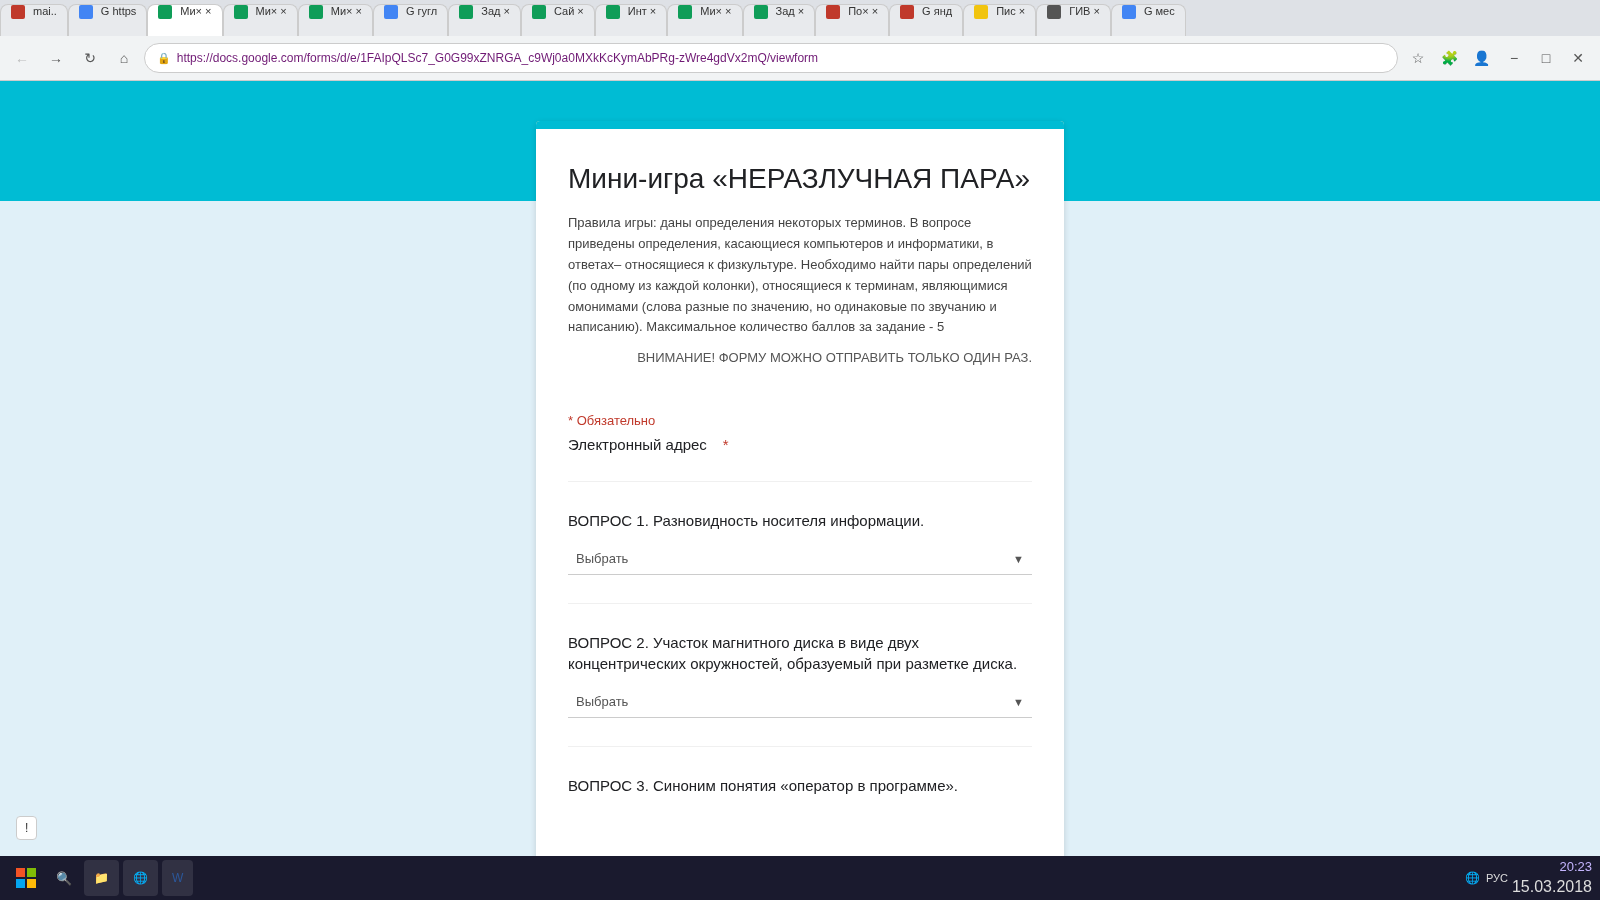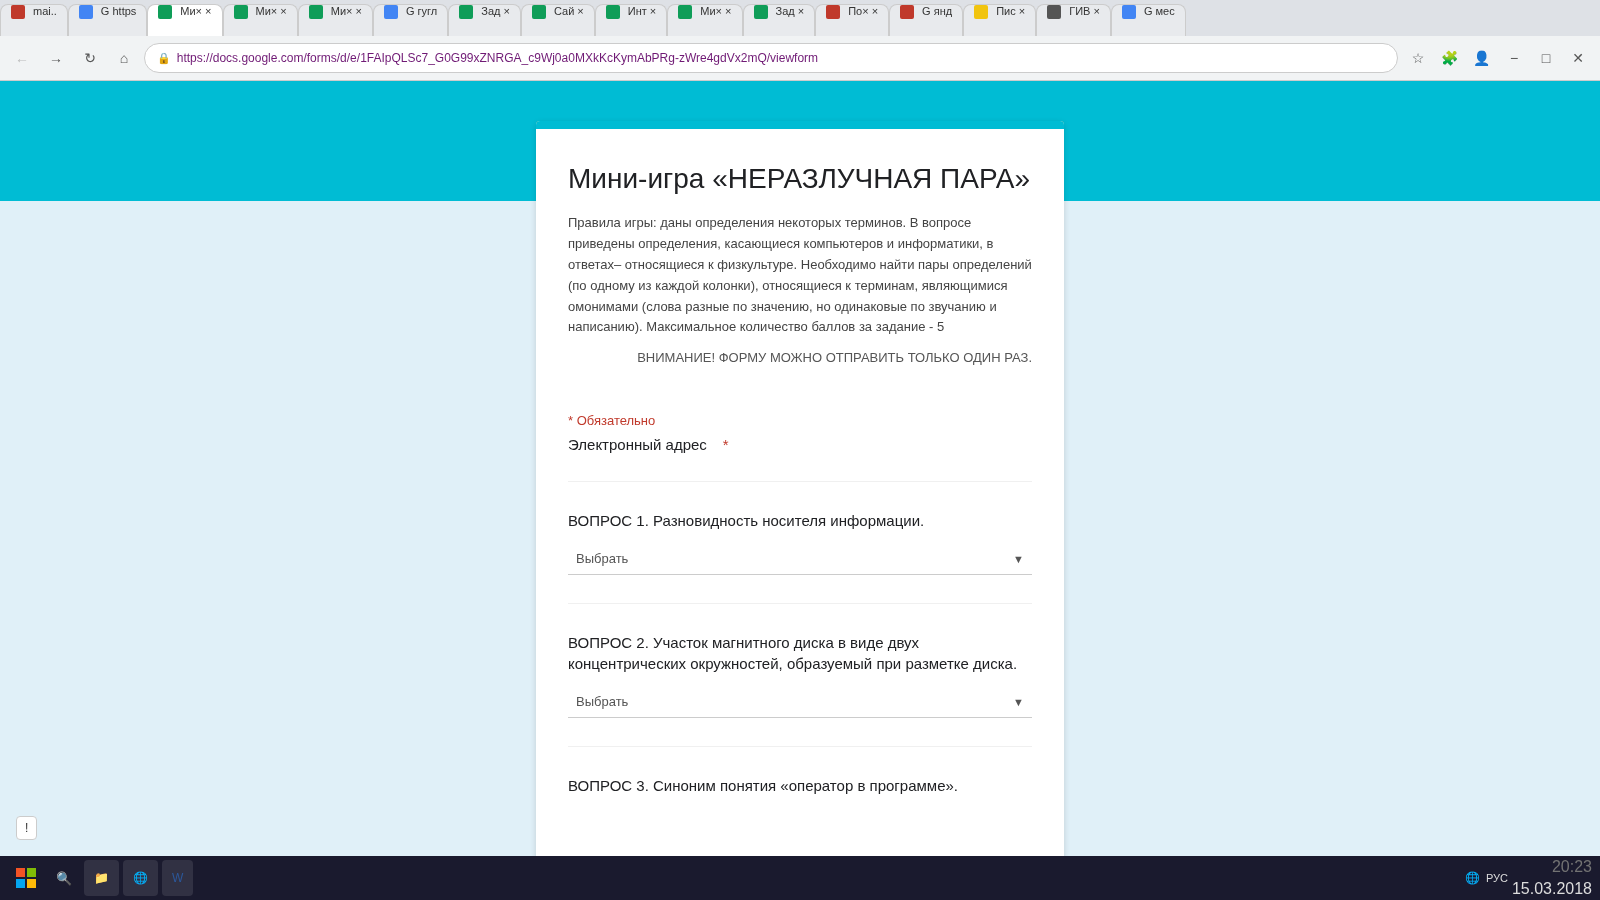--- a/index.html
+++ b/index.html
@@ -505,16 +505,16 @@
   </div>
 
   <div class="taskbar-spacer"></div>
 
   <div class="tray-icons">
     <span style="color:#ddd; font-size:12px;">🌐</span>
     <span style="color:#ddd; font-size:11px;">РУС</span>
   </div>
 
   <div class="tray-time">
-    <div style="color:#737373; font-size:16px;">20:23</div>
+    <div style="color:#c4b5fd; font-size:13px;">20:23</div>
     <div style="color:#ddd; font-size:16px;">15.03.2018</div>
   </div>
 </div>
 
 </body></html>

